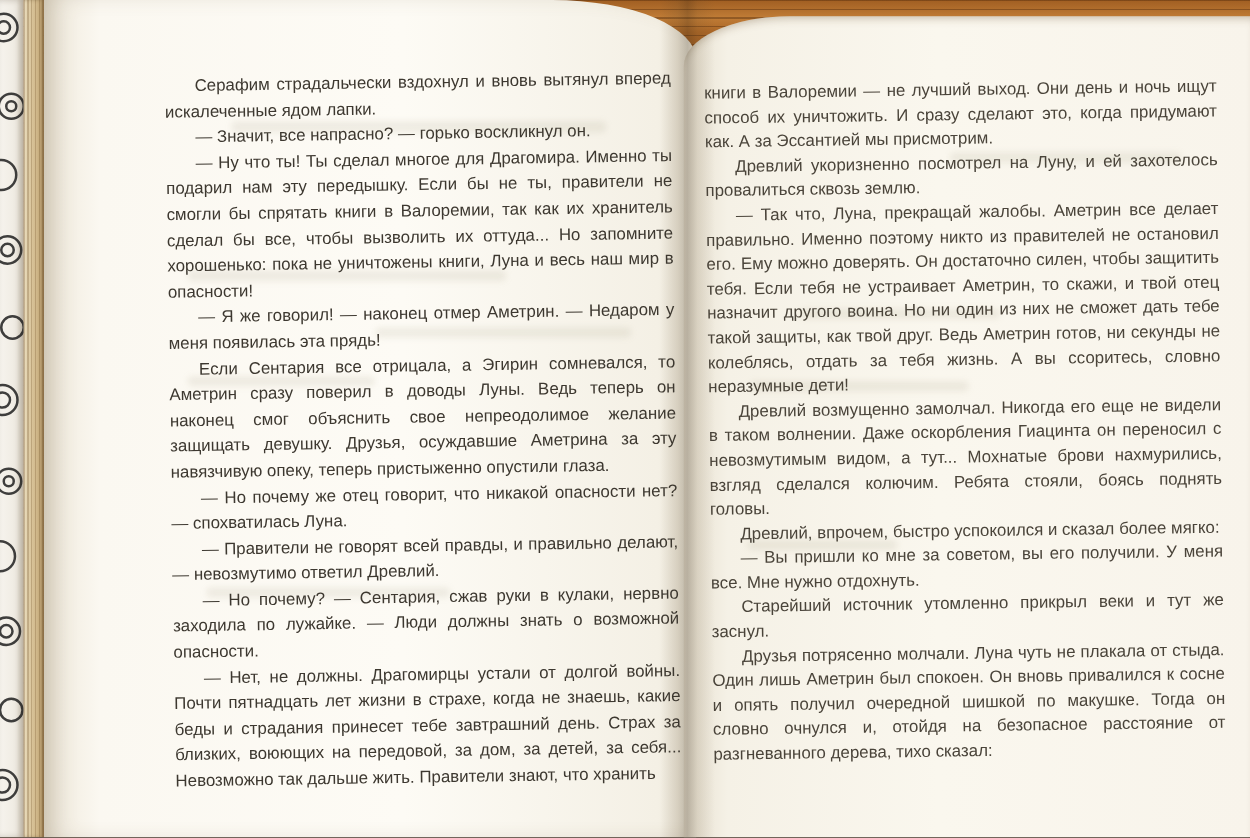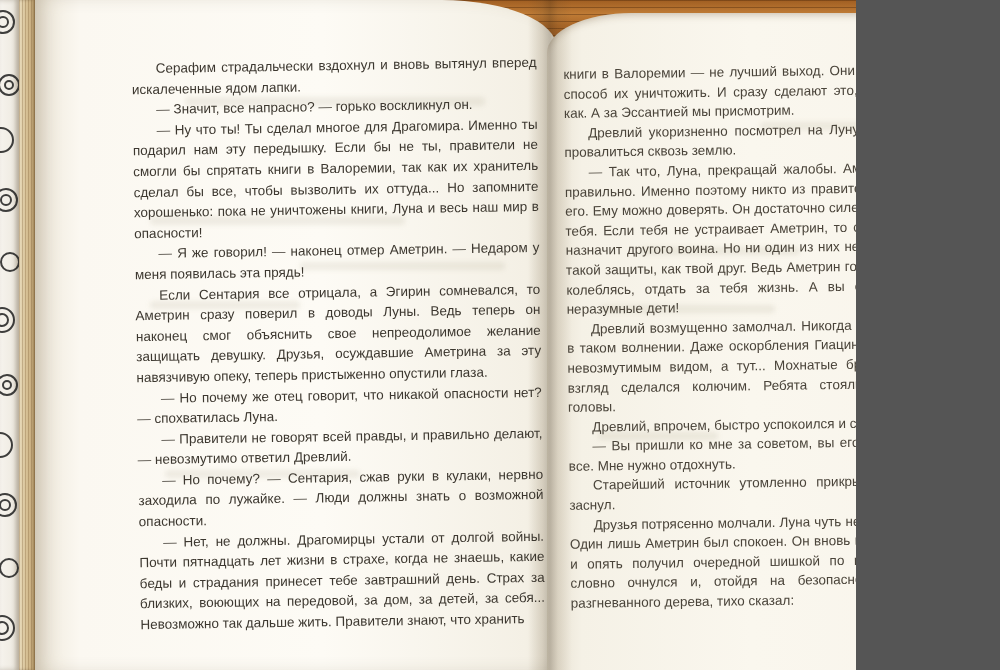--- a/index.html
+++ b/index.html
@@ -1,17 +1,17 @@
 <!DOCTYPE html>
 <html lang="ru"><head>
 <meta charset="utf-8">
 <style>
   html,body{margin:0;padding:0;background:#555;}
   .scene{
-    position:relative;width:856px;height:670px;overflow:hidden;
+    position:relative;width:1000px;height:670px;overflow:hidden;
     background:
       repeating-linear-gradient(180deg, rgba(70,35,8,0.38) 0 1px, rgba(0,0,0,0) 1px 7px),
       linear-gradient(180deg,#a05e22 0,#c07c36 14px,#a96526 26px,#8a5020 60px,#7a471b 100%);
     font-family:"Liberation Sans",sans-serif;
   }
   
   .fabric{
     position:absolute;left:0;top:0;width:19px;height:670px;z-index:6;
     background:linear-gradient(90deg,#f6f3ed 0,#efebe2 70%,#ddd5c6 100%);
     box-shadow:inset -3px 0 5px rgba(60,45,25,0.25);

